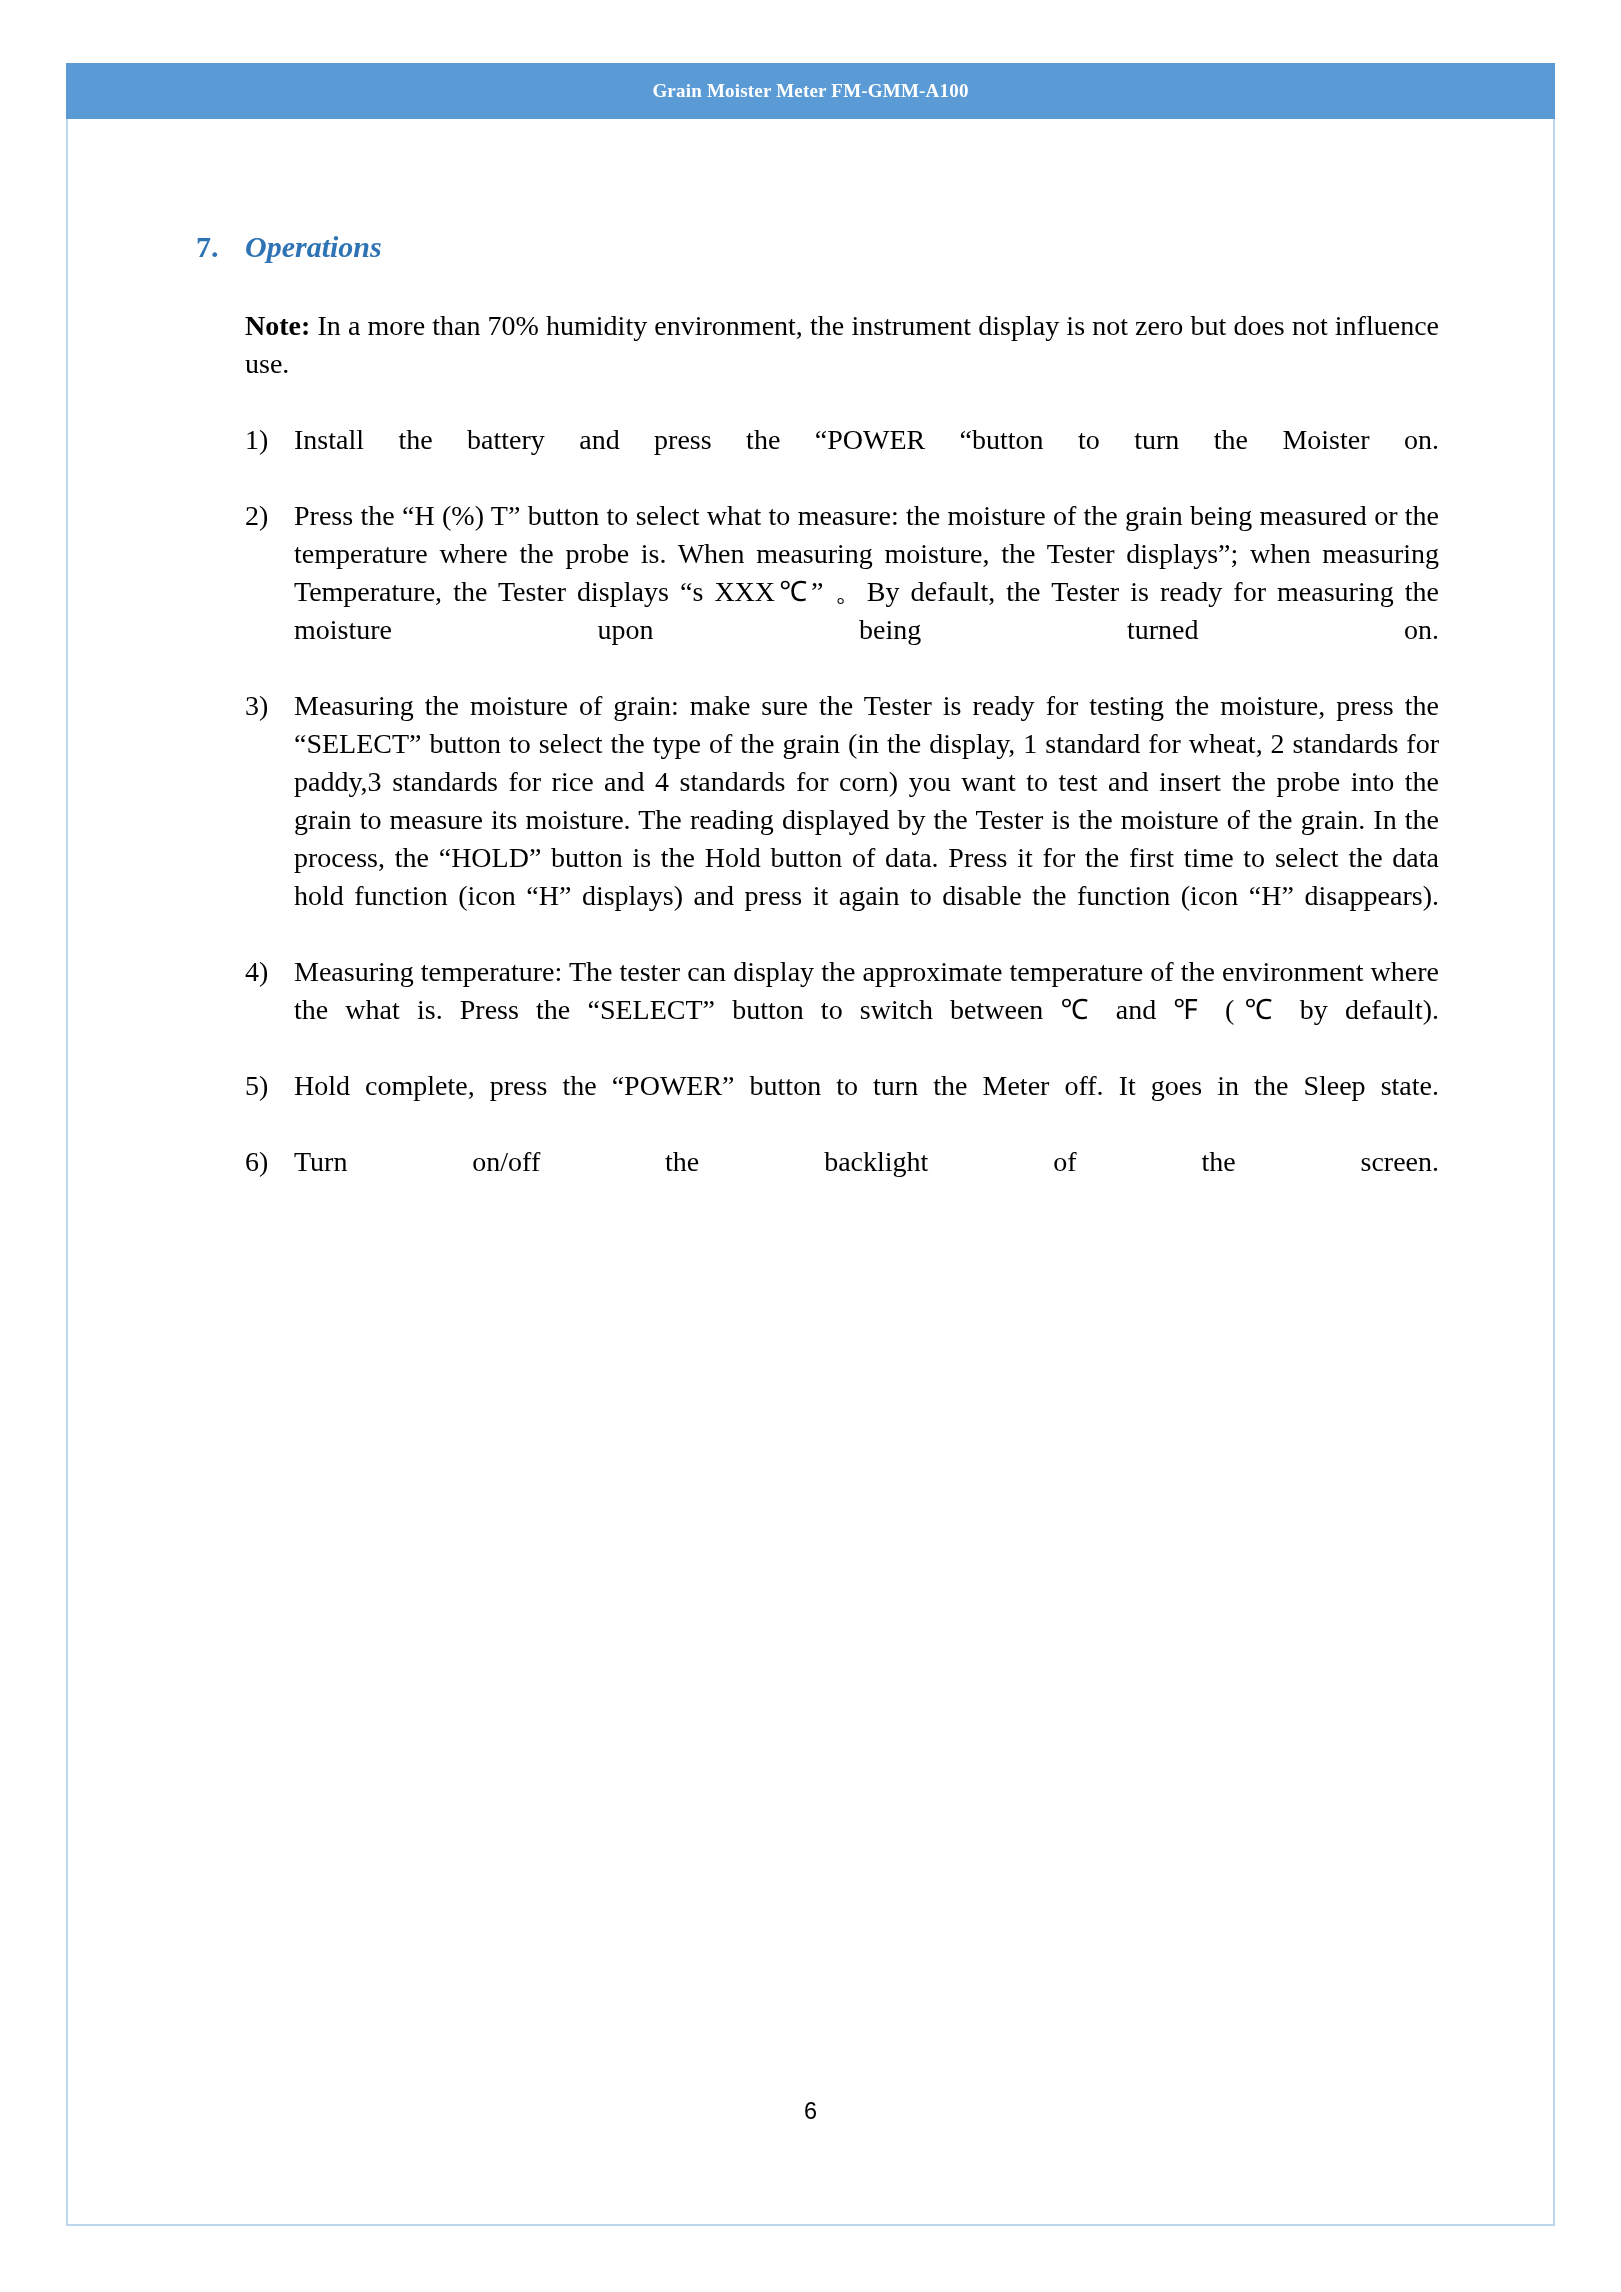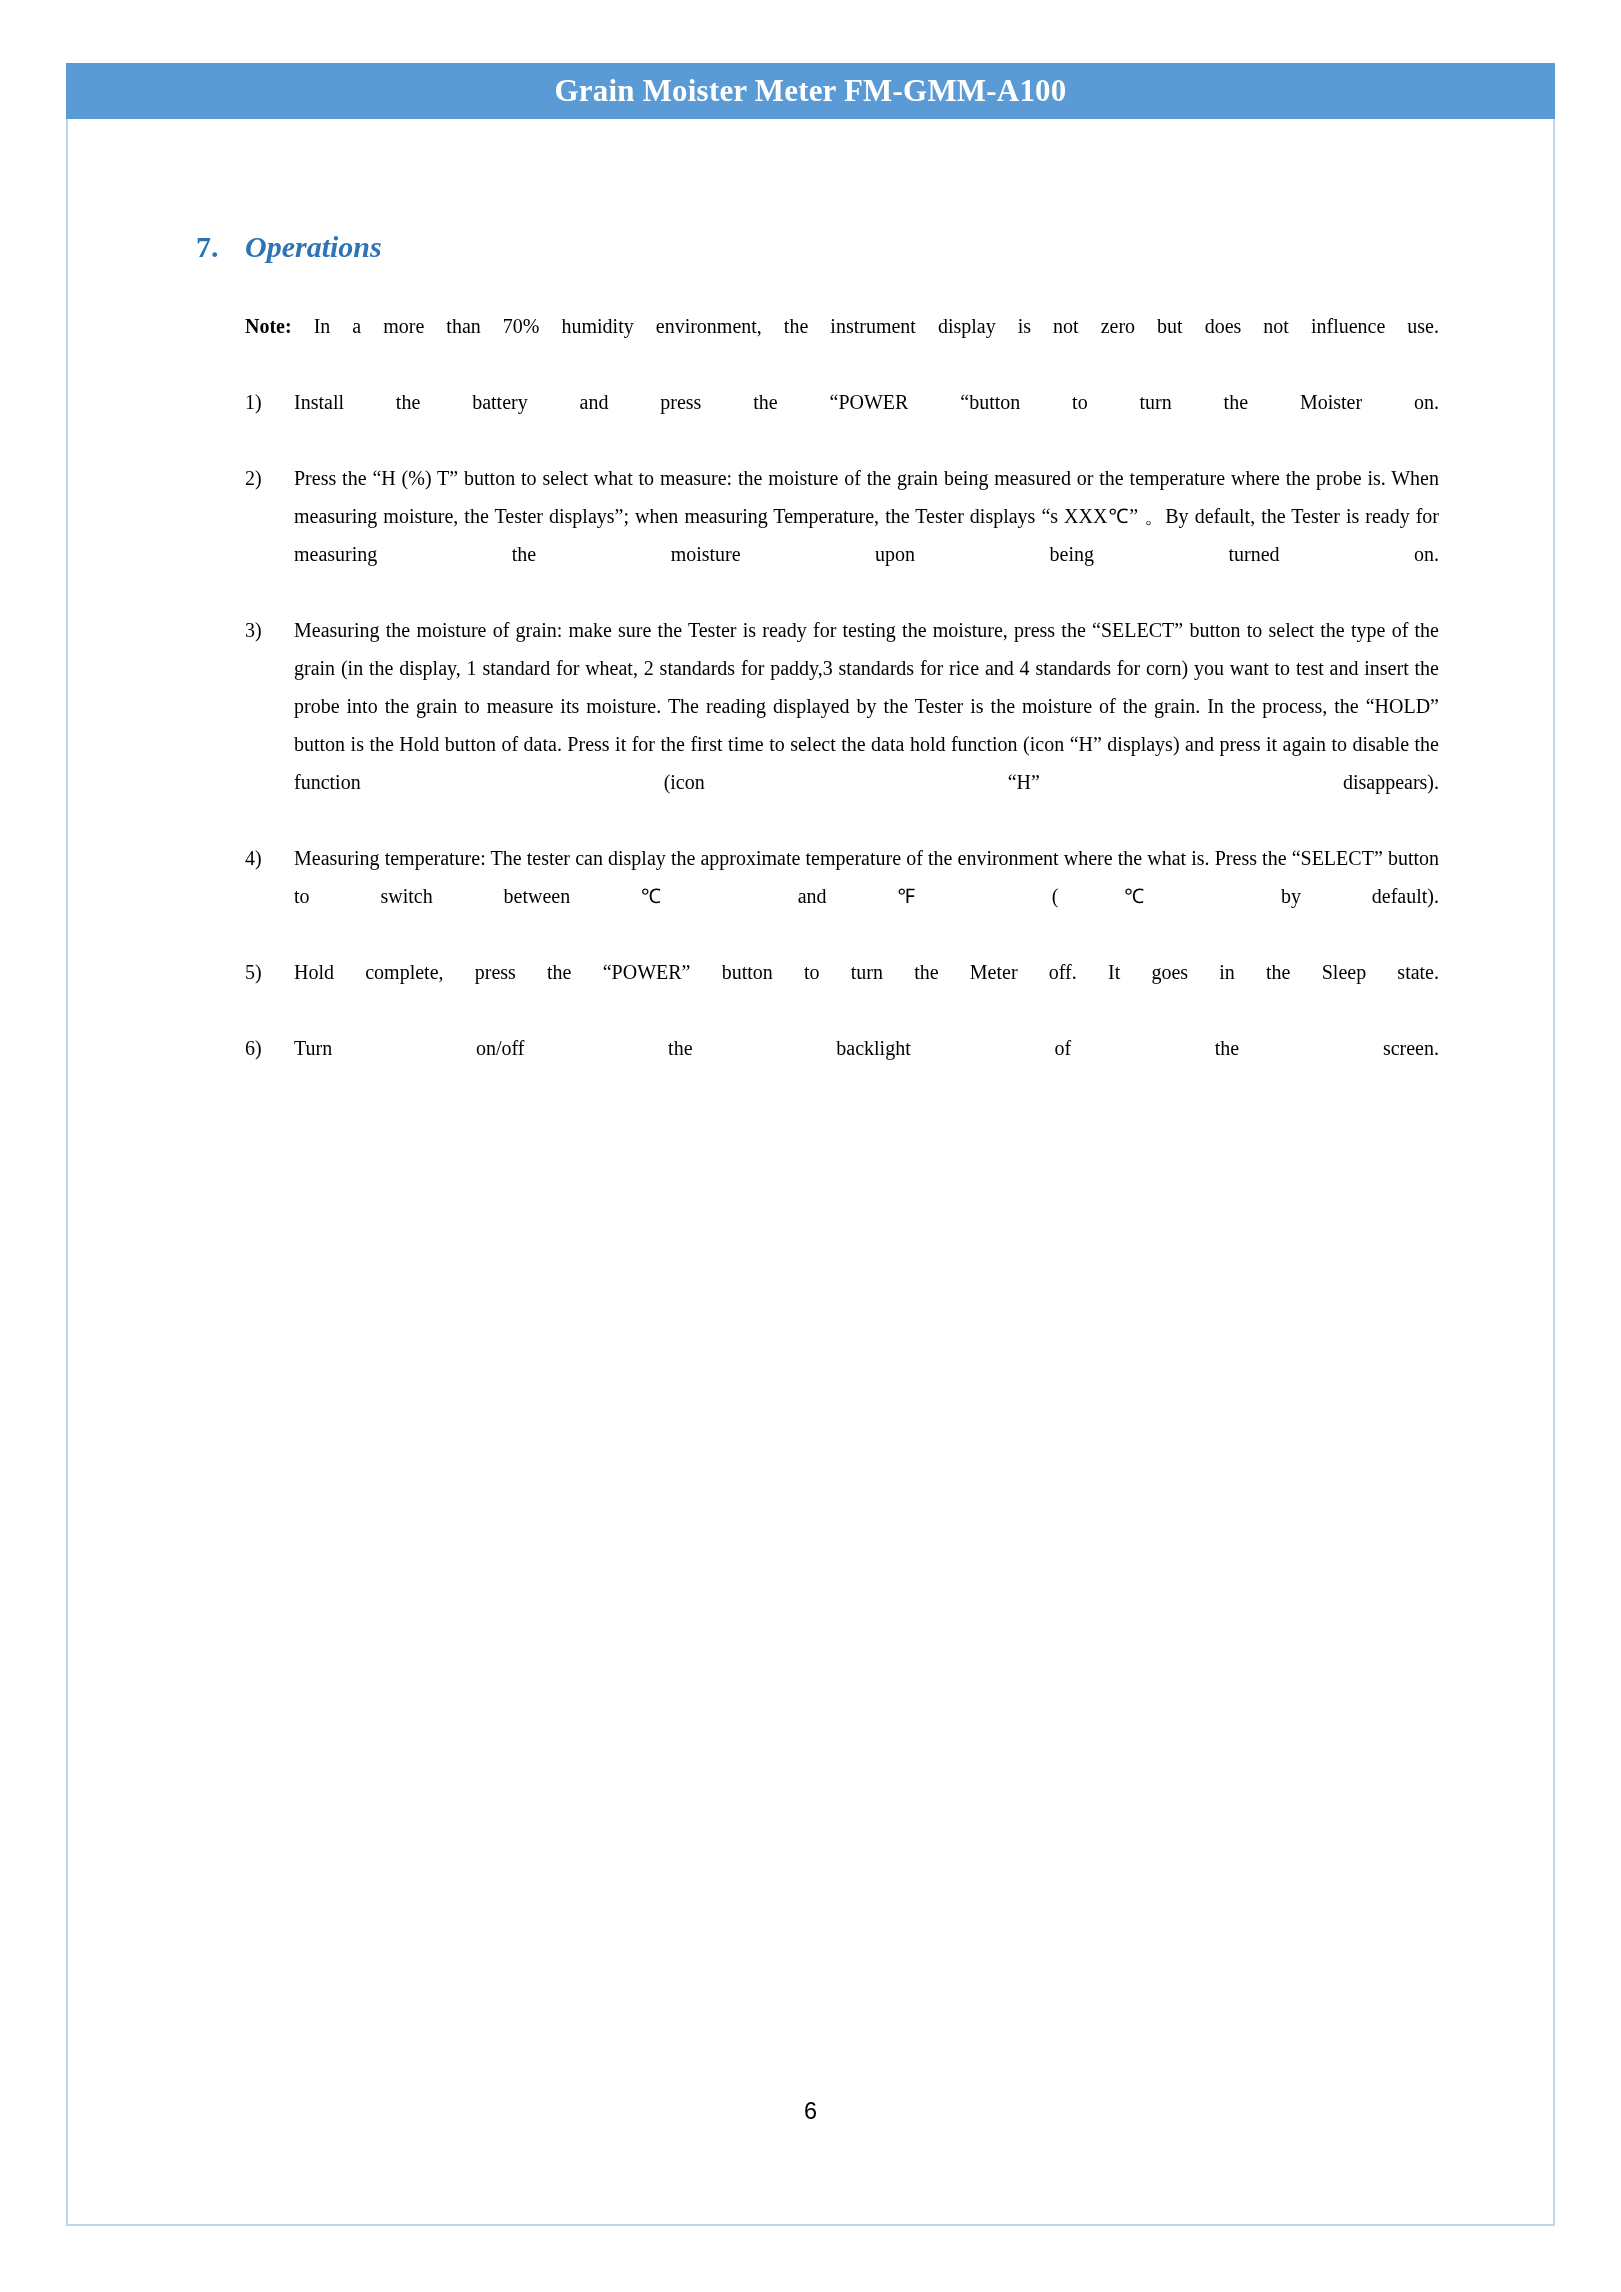--- a/index.html
+++ b/index.html
@@ -45,21 +45,21 @@
     background: #5b9bd5;
     box-sizing: border-box;
     display: flex;
     align-items: center;
     justify-content: center;
   }
   #header-title {
     color: #ffffff;
     font-family: "Liberation Serif", serif;
     font-weight: bold;
-    font-size: 31px;
+    font-size: 19px;
     letter-spacing: 0.2px;
     white-space: nowrap;
   }
 
   
   #content {
     position: absolute;
     left: 196px;
     top: 227px;
     width: 1243px;
@@ -79,21 +79,21 @@
   #section-number {
     width: 49px;
     flex: 0 0 49px;
   }
   #section-title { flex: 1 1 auto; font-style: italic; }
 
   
   #body-block {
     margin-left: 49px;
     width: 1194px;
-    font-size: 20px;
+    font-size: 28px;
     line-height: 38px;
     color: #000000;
     text-align: justify;
     text-justify: inter-word;
   }
 
   .note-para {
     margin: 0;
     text-align: justify;
   }

